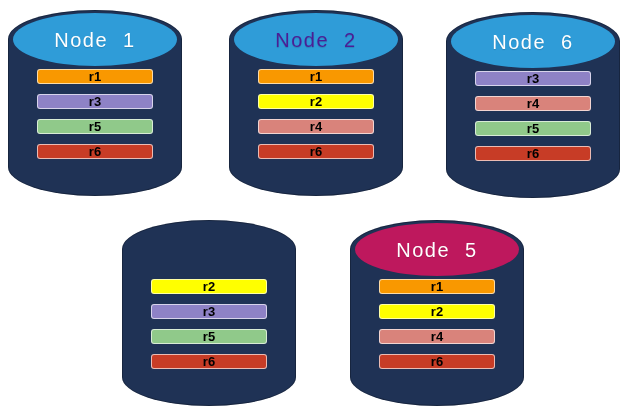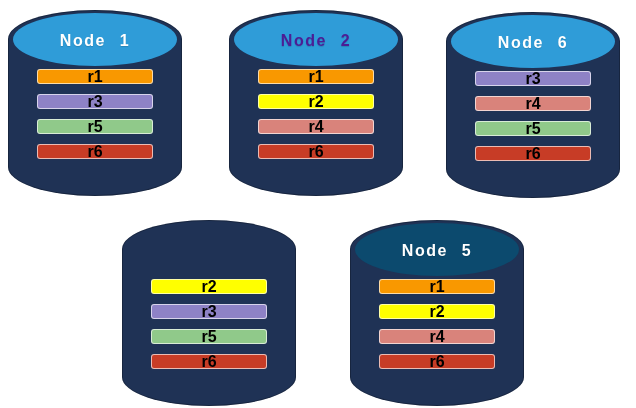--- a/index.html
+++ b/index.html
@@ -38,48 +38,47 @@
     right: 5px;
     top: 3px;
     height: 53px;
     border-radius: 50%;
     display: flex;
     align-items: center;
     justify-content: center;
   }
   .cyl-title {
     color: #ffffff;
-    font-size: 16px;
+    font-size: 20px;
     letter-spacing: 1.5px;
     word-spacing: 8px;
     padding-top: 2px;
     text-shadow: 0 1px 1px rgba(0,0,0,0.15);
     white-space: pre;
-    font-weight: bold;
   }
   .bars {
     position: absolute;
     left: 0;
     right: 0;
     top: 59px;
     display: flex;
     flex-direction: column;
     align-items: center;
     gap: 10px;
   }
   .bar {
     width: 114px;
     height: 13px;
     border-radius: 3px;
     border: 1px solid rgba(255,255,255,0.65);
     box-sizing: content-box;
     display: flex;
     align-items: center;
     justify-content: center;
-    font-size: 16px;
+    font-size: 13px;
     font-weight: bold;
     color: #000000;
     line-height: 1;
   }
 </style>
 </head>
 <body>
 
 <div class="canvas">
 
@@ -127,21 +126,21 @@
       <div class="bars">
         <div class="bar" style="background: rgb(255, 255, 0); color: rgb(0, 0, 0);">r2</div>
         <div class="bar" style="background: rgb(142, 130, 198); color: rgb(0, 0, 0);">r3</div>
         <div class="bar" style="background: rgb(144, 201, 138); color: rgb(0, 0, 0);">r5</div>
         <div class="bar" style="background: rgb(199, 60, 38); color: rgb(0, 0, 0);">r6</div>
       </div>
     </div>
 
     <div class="node node-pos-4">
       <div class="cyl-body" style="background: rgb(31, 50, 85);"></div>
-      <div class="cyl-top" style="background: #0c4a6e;">
+      <div class="cyl-top" style="background: #be185d;">
         <span class="cyl-title" style="color: rgb(255, 255, 255);">Node 5</span>
       </div>
       <div class="bars">
         <div class="bar" style="background: rgb(249, 152, 0); color: rgb(0, 0, 0);">r1</div>
         <div class="bar" style="background: rgb(255, 255, 0); color: rgb(0, 0, 0);">r2</div>
         <div class="bar" style="background: rgb(217, 131, 123); color: rgb(0, 0, 0);">r4</div>
         <div class="bar" style="background: rgb(199, 60, 38); color: rgb(0, 0, 0);">r6</div>
       </div>
     </div>
   </div>

